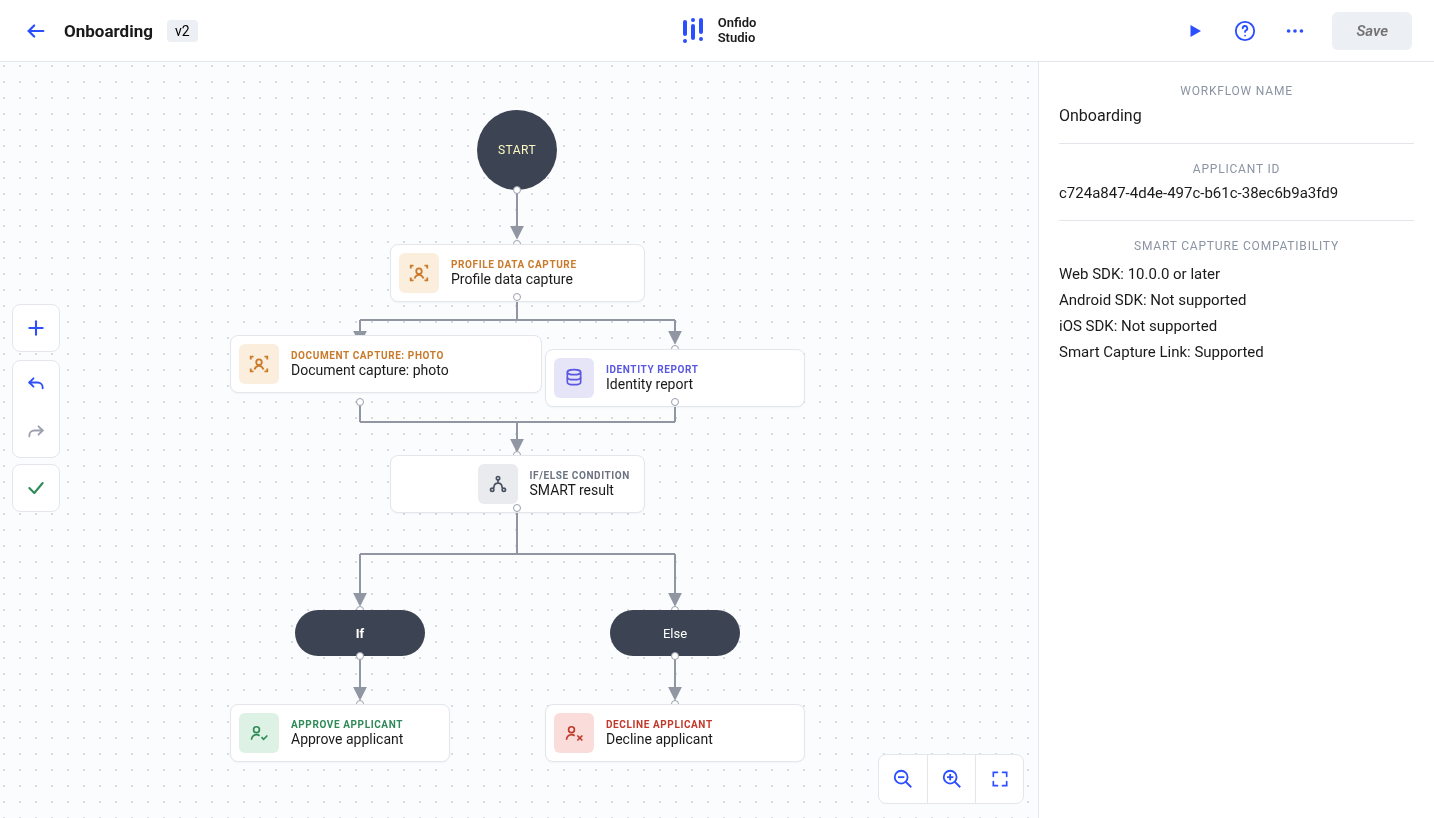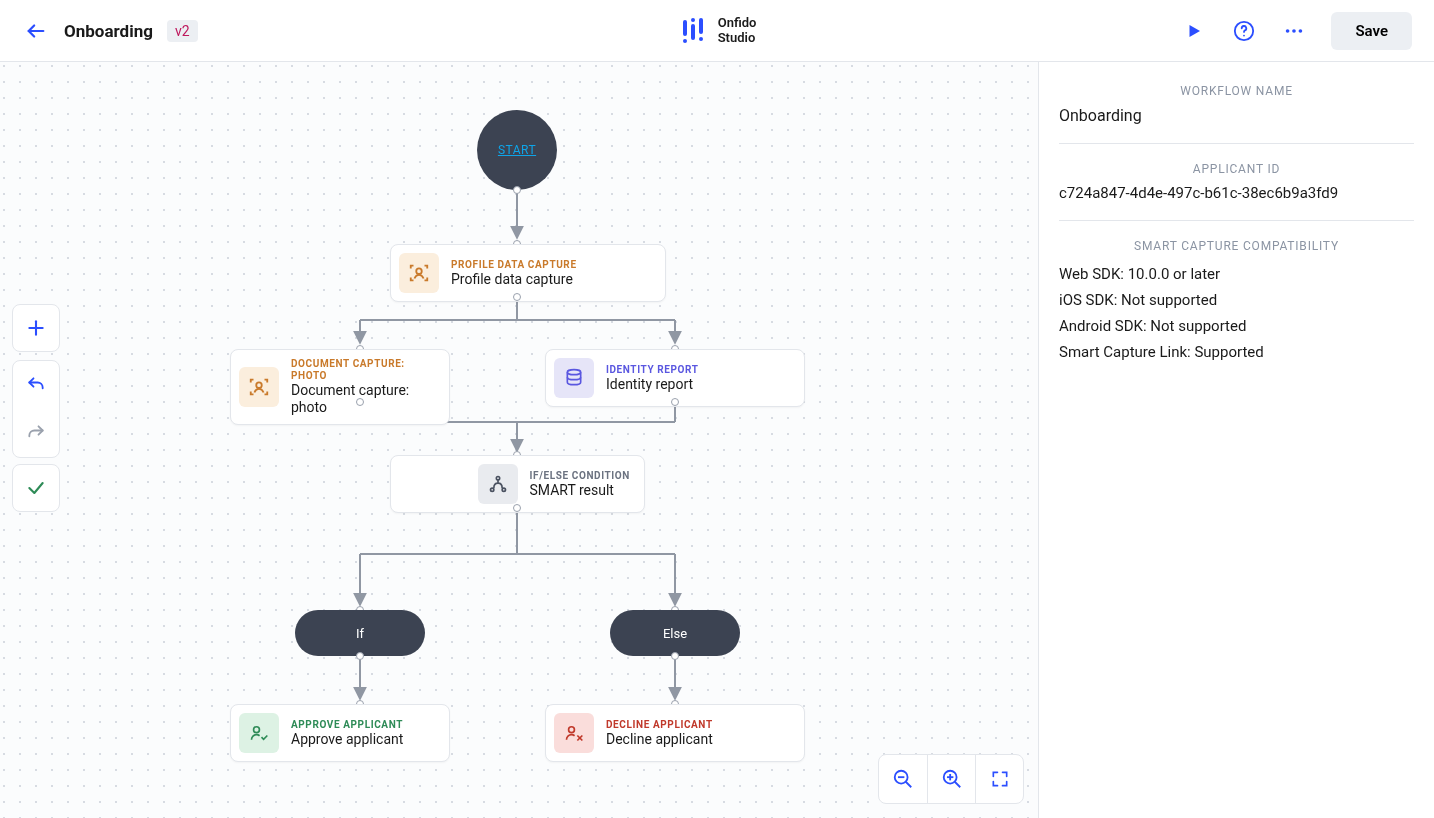--- a/index.html
+++ b/index.html
@@ -19,26 +19,26 @@
     --red-bg:#fadddb;
     --gray-icon-bg:#e9ebef;
   }
   * { box-sizing:border-box; }
   html,body { margin:0; padding:0; width:1434px; height:818px; font-family:-apple-system,BlinkMacSystemFont,"Segoe UI",Roboto,Arial,sans-serif; color:var(--text); overflow:hidden; }
   
   .header { height:62px; border-bottom:1px solid var(--border); display:flex; align-items:center; padding:0 22px; background:#fff; }
   .header-left { display:flex; align-items:center; flex:1; gap:14px; }
   .back { width:28px; height:28px; display:flex; align-items:center; justify-content:center; cursor:pointer; }
   .title { font-size:17px; font-weight:700; }
-  .version-badge { background:#eceff3; border-radius:4px; padding:3px 8px; font-size:14px; color:#be185d; }
+  .version-badge { background:#eceff3; border-radius:4px; padding:3px 8px; font-size:14px; color:#000000; }
   .header-center { display:flex; align-items:center; gap:10px; }
   .brand-text { font-size:13px; line-height:1.15; font-weight:600; }
   .header-right { flex:1; display:flex; align-items:center; justify-content:flex-end; gap:24px; }
   .hdr-icon { width:26px; height:26px; display:flex; align-items:center; justify-content:center; cursor:pointer; }
-  .save-btn { background:#eceff3; border-radius:6px; padding:10px 24px; font-size:15px; font-weight:600; color:#000000; cursor:pointer; }
+  .save-btn { background:#eceff3; border-radius:6px; padding:10px 24px; font-size:15px; font-weight:600; color:#737373; cursor:pointer;font-style:italic; }
   
   .body { display:flex; height:calc(818px - 62px); }
   .canvas { flex:1; position:relative; background:#fbfcfd; overflow:hidden;
     background-image: radial-gradient(#d7dbe2 1px, transparent 1px);
     background-size: 16px 16px;
     background-position: -4px -4px;
   }
   .sidebar { width:396px; border-left:1px solid var(--border); background:#fff; padding:22px 20px; }
   .side-label { font-size:12px; letter-spacing:.8px; color:#8b94a3; margin-bottom:8px;text-align:center; }
   .side-value { font-size:16px; color:var(--text); }
@@ -47,21 +47,21 @@
   
   .toolbtn { position:absolute; left:12px; width:48px; height:48px; border:1px solid var(--border); border-radius:8px; background:#fff; display:flex; align-items:center; justify-content:center; cursor:pointer; }
   .toolstack { position:absolute; left:12px; width:48px; border:1px solid var(--border); border-radius:8px; background:#fff; display:flex; flex-direction:column; align-items:center; justify-content:center; }
   .toolstack .half { height:48px; display:flex; align-items:center; justify-content:center; width:100%; cursor:pointer; }
   
   .zoombar { position:absolute; bottom:14px; right:14px; border:1px solid var(--border); border-radius:8px; background:#fff; display:flex; }
   .zoombar .zb { width:48px; height:48px; display:flex; align-items:center; justify-content:center; cursor:pointer; }
   .zoombar .zb + .zb { border-left:1px solid var(--border); }
   
   .svg-layer { position:absolute; inset:0; }
-  .start { position:absolute; width:80px; height:80px; border-radius:50%; background:var(--dark); color:#0ea5e9; font-size:12px; letter-spacing:.5px; display:flex; align-items:center; justify-content:center;text-decoration:underline; }
+  .start { position:absolute; width:80px; height:80px; border-radius:50%; background:var(--dark); color:#fef9c3; font-size:12px; letter-spacing:.5px; display:flex; align-items:center; justify-content:center; }
   .pill { position:absolute; height:46px; border-radius:23px; background:var(--dark); color:#fff; font-size:13px; display:flex; align-items:center; justify-content:center; }
   .node { position:absolute; background:#fff; border:1px solid var(--border); border-radius:8px; display:flex; align-items:center; padding:8px 14px 8px 8px; gap:12px; box-shadow:0 1px 2px rgba(0,0,0,.04); cursor:pointer; }
   .node .icon { width:40px; height:40px; border-radius:6px; display:flex; align-items:center; justify-content:center; flex-shrink:0; }
   .node .txt { display:flex; flex-direction:column; line-height:1.2; }
   .node .category { font-size:10px; letter-spacing:.6px; font-weight:700; }
   .node .label { font-size:14px; color:var(--text); }
   .port { position:absolute; width:8px; height:8px; border:1.5px solid #9aa1ad; background:#fff; border-radius:50%; transform:translate(-50%,-50%); }
 </style>
 </head>
 <body>
@@ -149,37 +149,37 @@
         <line x1="675" y1="592" x2="675" y2="636" marker-end="url(#arrow)"></line>
       </g>
     </svg>
 
     <div class="start" style="left:477px; top:48px;">
       <span>START</span>
     </div>
     <div class="port" style="left:517px; top:128px;"></div>
 
     <div class="port" style="left:517px; top:182px;"></div>
-    <div class="node" style="left:390px; top:182px; width:276px;">
+    <div class="node" style="left:390px; top:182px; width:255px;">
       <div class="icon" style="background:var(--orange-bg)">
         <svg width="22" height="22" viewBox="0 0 24 24" fill="none" stroke="var(--orange)" stroke-width="2">
             <path d="M3 7V4h3M21 7V4h-3M3 17v3h3M21 17v3h-3"></path>
             <circle cx="12" cy="10" r="3"></circle>
             <path d="M7 18c1-2.5 3-4 5-4s4 1.5 5 4"></path>
           </svg>
       </div>
       <div class="txt">
         <div class="category" style="color:var(--orange)">PROFILE DATA CAPTURE</div>
         <div class="label">Profile data capture</div>
       </div>
     </div>
     <div class="port" style="left:517px; top:235px;"></div>
 
     <div class="port" style="left:360px; top:287px;"></div>
-    <div class="node" style="left:230px; top:287px; width:220px;">
+    <div class="node" style="left:230px; top:273px; width:312px;">
       <div class="icon" style="background:var(--orange-bg)">
         <svg width="22" height="22" viewBox="0 0 24 24" fill="none" stroke="var(--orange)" stroke-width="2">
             <path d="M3 7V4h3M21 7V4h-3M3 17v3h3M21 17v3h-3"></path>
             <circle cx="12" cy="10" r="3"></circle>
             <path d="M7 18c1-2.5 3-4 5-4s4 1.5 5 4"></path>
           </svg>
       </div>
       <div class="txt">
         <div class="category" style="color:var(--orange)">DOCUMENT CAPTURE: PHOTO</div>
         <div class="label">Document capture: photo</div>
@@ -214,21 +214,21 @@
           </svg>
       </div>
       <div class="txt">
         <div class="category" style="color:#6b7280">IF/ELSE CONDITION</div>
         <div class="label">SMART result</div>
       </div>
     </div>
     <div class="port" style="left:517px; top:446px;"></div>
 
     <div class="port" style="left:360px; top:548px;"></div>
-    <div class="pill" style="left:295px; top:548px; width:130px;">
+    <div class="pill" style="left:295px; top:548px; width:130px;font-weight:bold;">
       <span>If</span>
     </div>
     <div class="port" style="left:360px; top:594px;"></div>
 
     <div class="port" style="left:675px; top:548px;"></div>
     <div class="pill" style="left:610px; top:548px; width:130px;">
       <span>Else</span>
     </div>
     <div class="port" style="left:675px; top:594px;"></div>
 
@@ -320,19 +320,19 @@
       <div class="side-value">Onboarding</div>
     </div>
     <div class="side-block">
       <div class="side-label">APPLICANT ID</div>
       <div class="side-value" style="font-size:15px;">c724a847-4d4e-497c-b61c-38ec6b9a3fd9</div>
     </div>
     <div>
       <div class="side-label" style="margin-bottom:12px;">SMART CAPTURE COMPATIBILITY</div>
       <div class="compat">
         <p>Web SDK: 10.0.0 or later</p>
+        <p>Android SDK: Not supported</p>
         <p>iOS SDK: Not supported</p>
-        <p>Android SDK: Not supported</p>
         <p>Smart Capture Link: Supported</p>
       </div>
     </div>
   </div>
 </div>
 
 </body></html>

